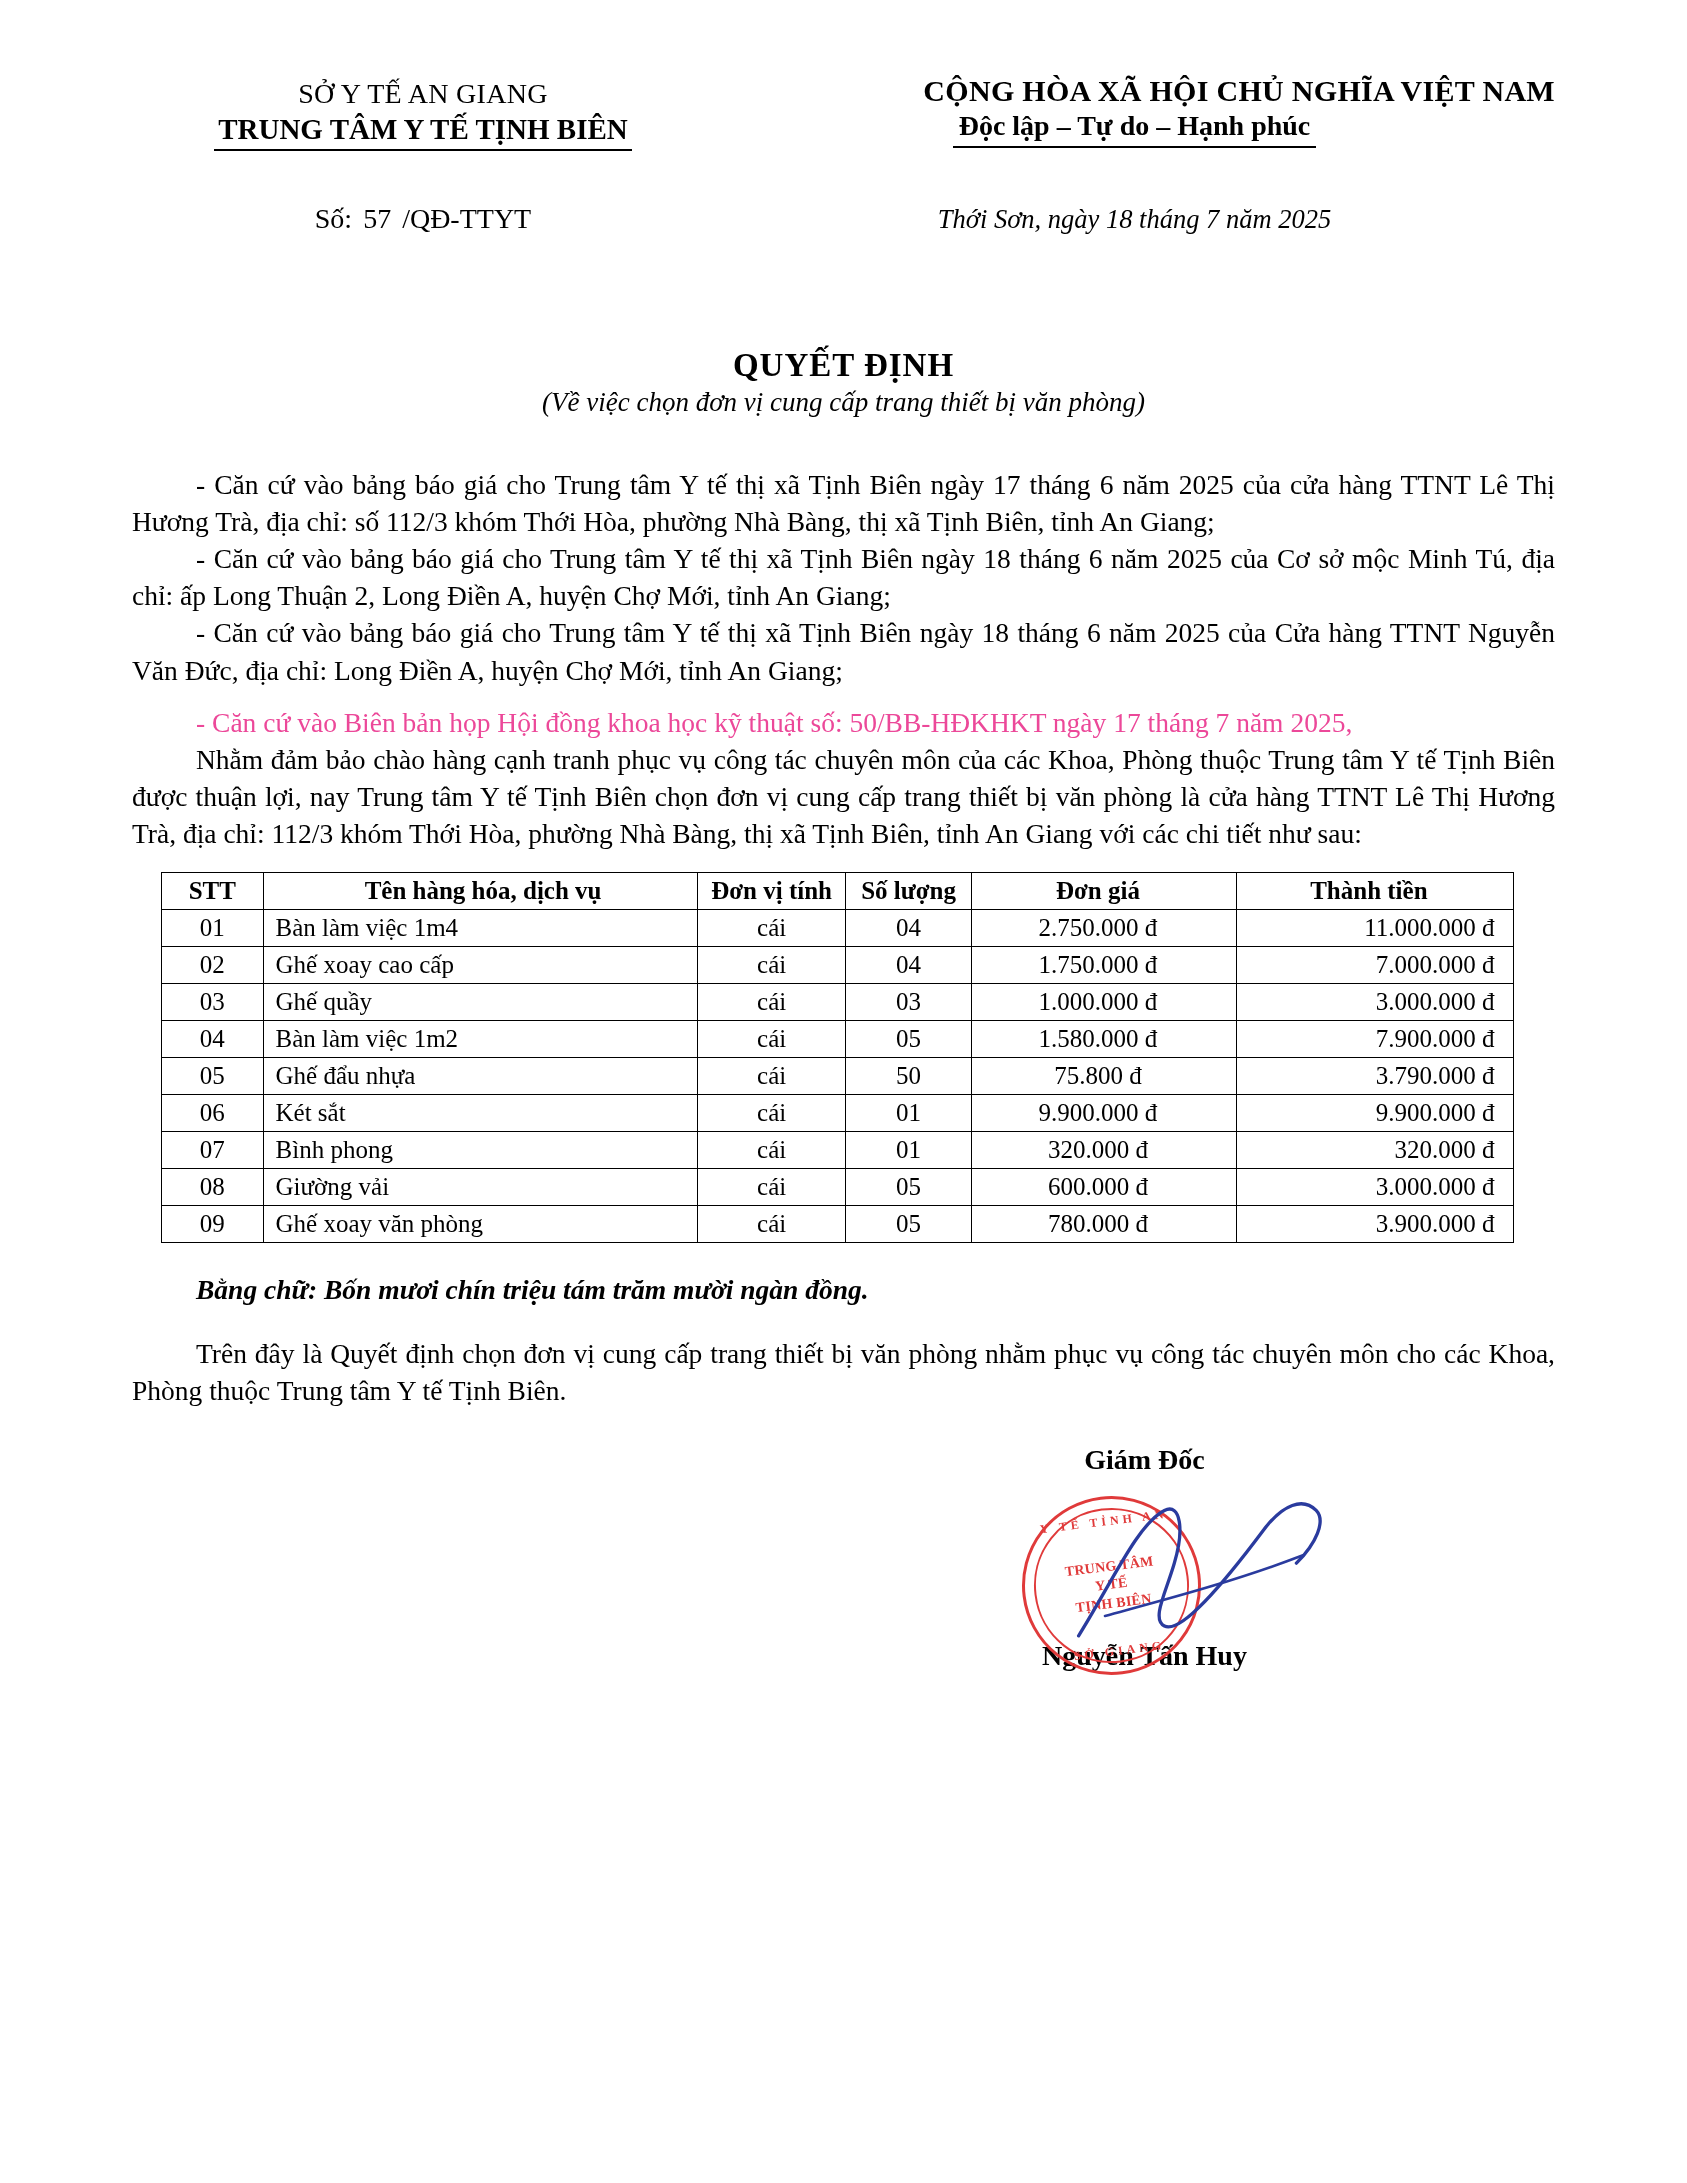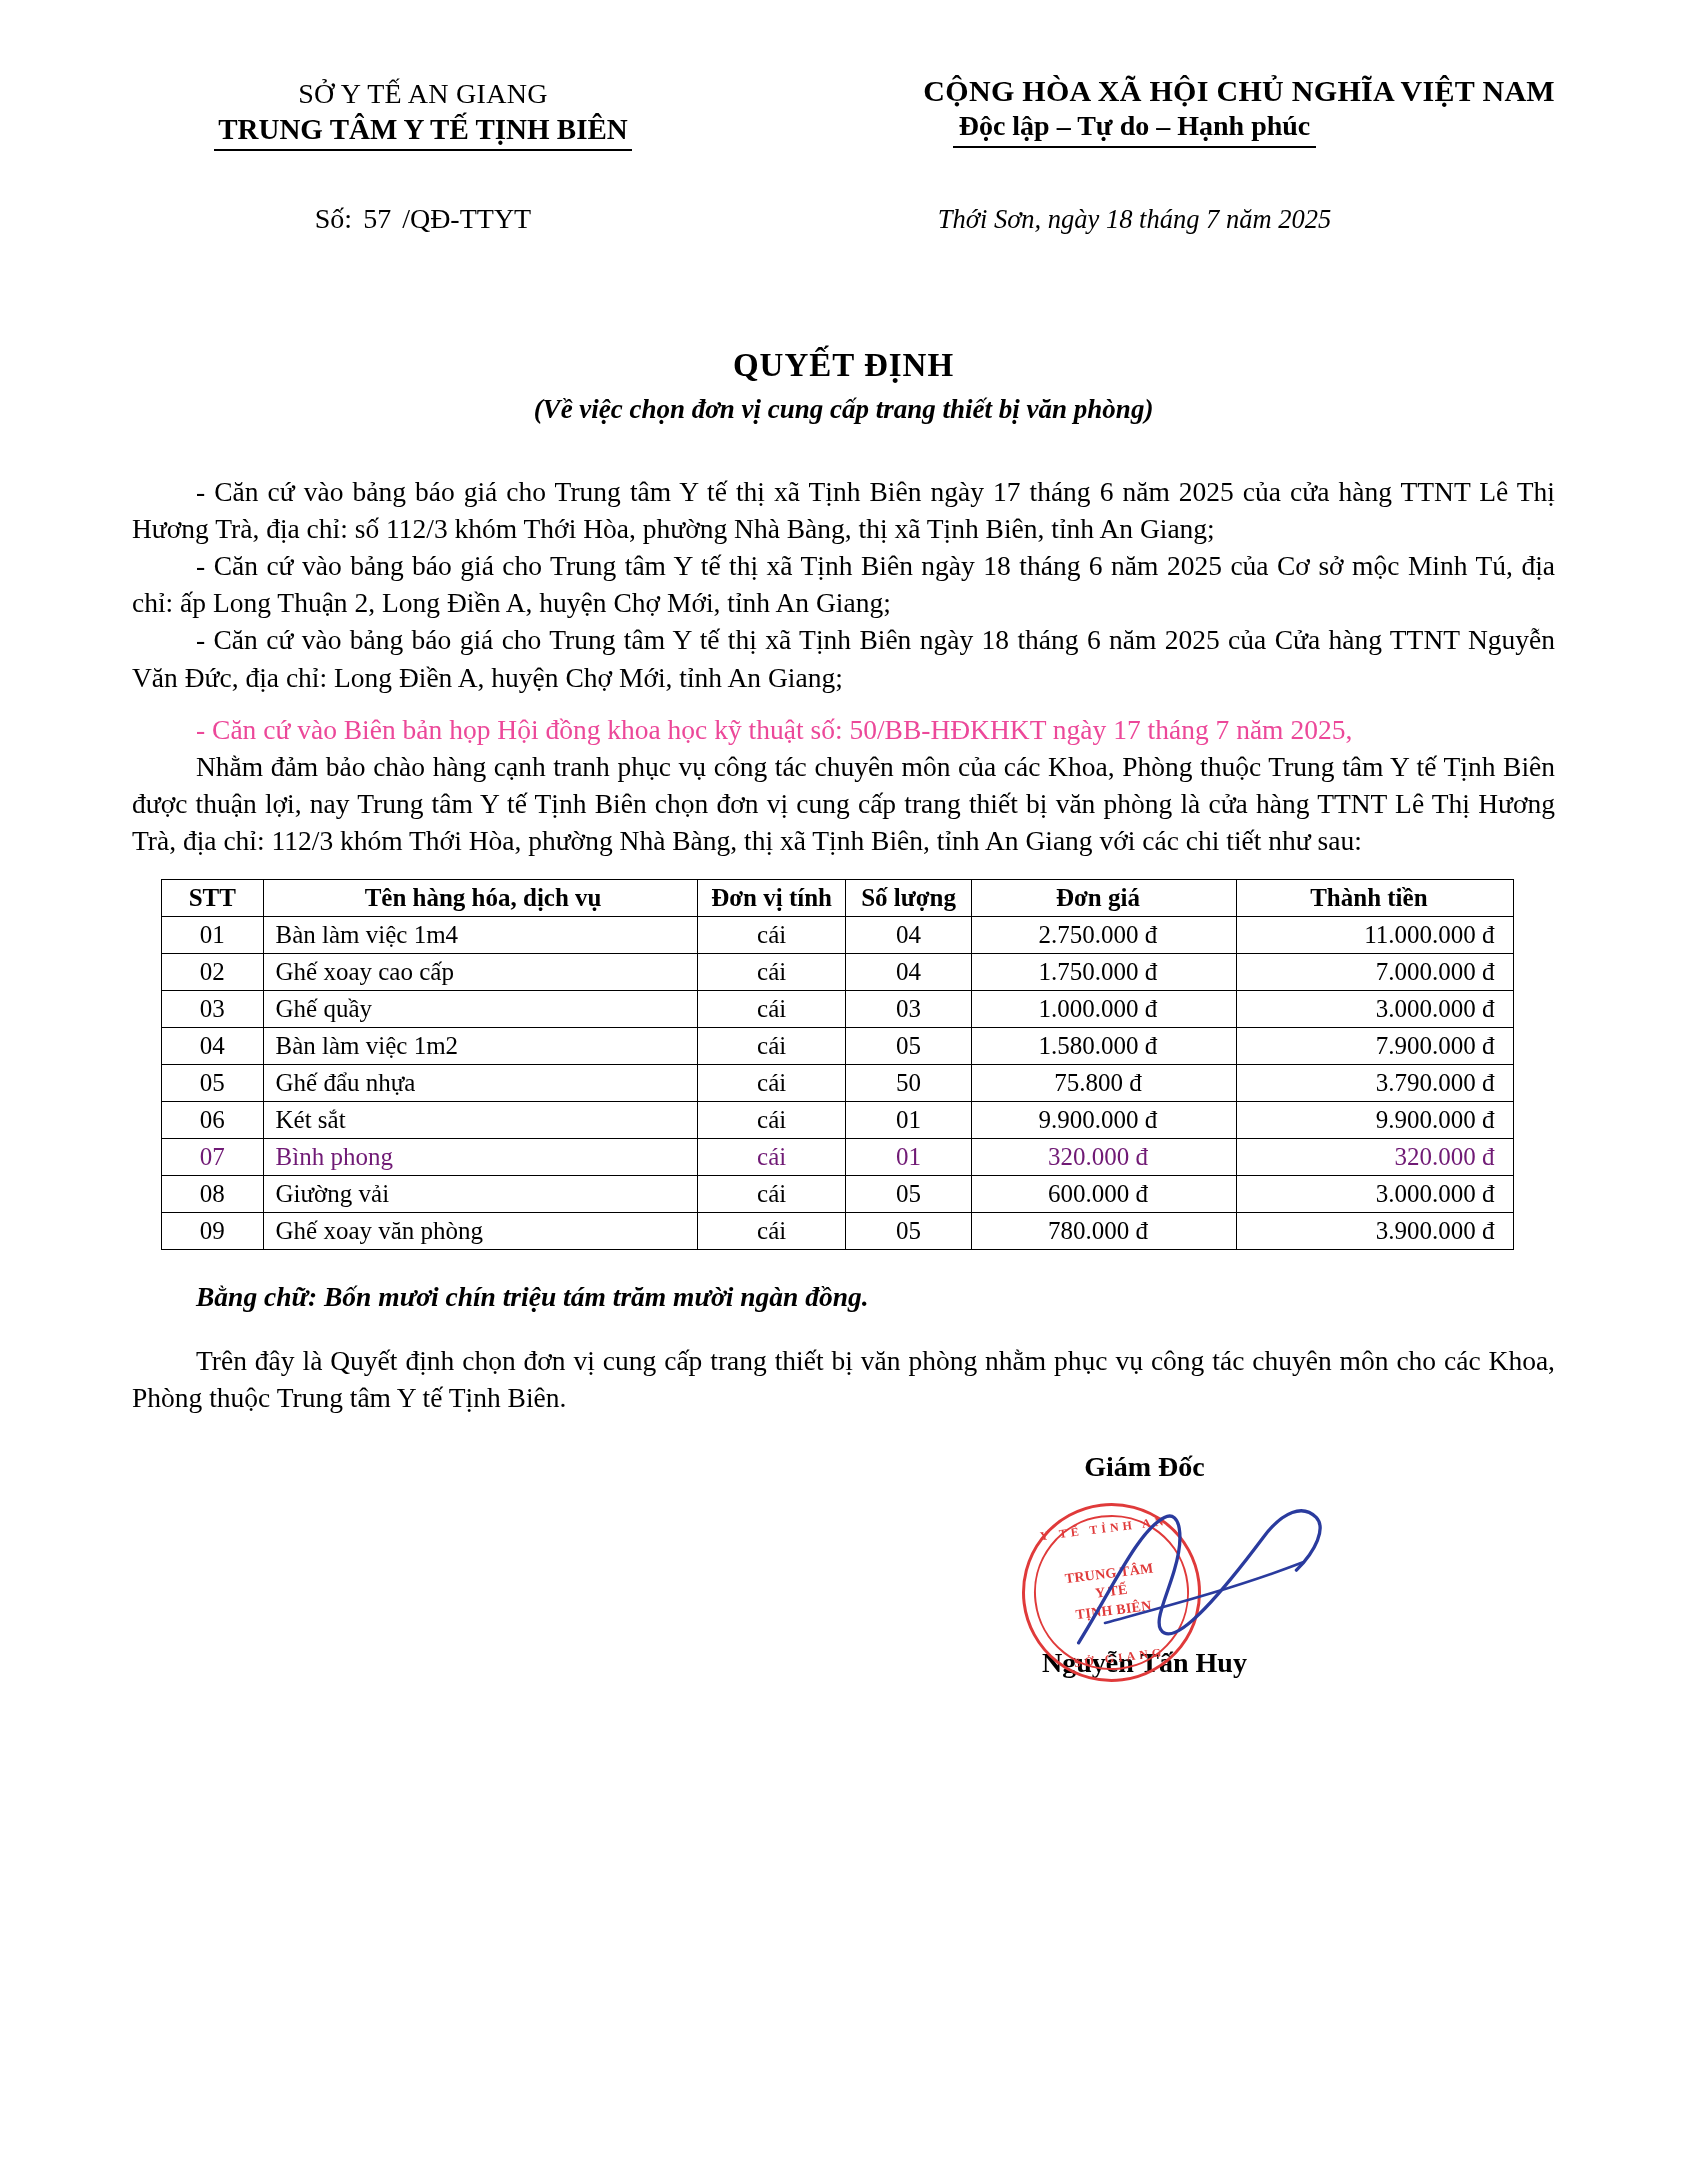--- a/index.html
+++ b/index.html
@@ -86,22 +86,21 @@
     margin-top: 112px;
   }
   .doc-title {
     font-size: 33px;
     font-weight: bold;
     letter-spacing: 1px;
   }
   .doc-subtitle {
     font-size: 27px;
     font-style: italic;
-    margin-top: 10px;
-    font-weight: bold;
+    margin-top: 3px;
   }
   
   .body-block {
     margin-top: 48px;
     font-size: 27.5px;
     line-height: 1.35;
     text-align: justify;
   }
   .para {
     text-indent: 64px;
@@ -125,21 +124,21 @@
     text-align: center;
     line-height: 1.12;
     font-size: 25px;
   }
   .col-stt    { width: 93px; text-align: center; }
   .col-name   { width: 463px; text-align: left; padding-left: 12px !important; }
   .col-unit   { width: 146px; text-align: center; }
   .col-qty    { width: 119px; text-align: center; }
   .col-price  { width: 258px; text-align: center; padding-right: 18.5px !important; }
   .col-total  { width: 271px; text-align: right; padding-right: 18.5px !important; }
-  tr.red-row td { color: #701a75; }
+  tr.red-row td { color: #000000; }
   tr.sum-row td {
     font-weight: bold;
     font-style: italic;
   }
   td.sum-label {
     text-align: center;
   }
   
   .after-table {
     font-size: 27.5px;

